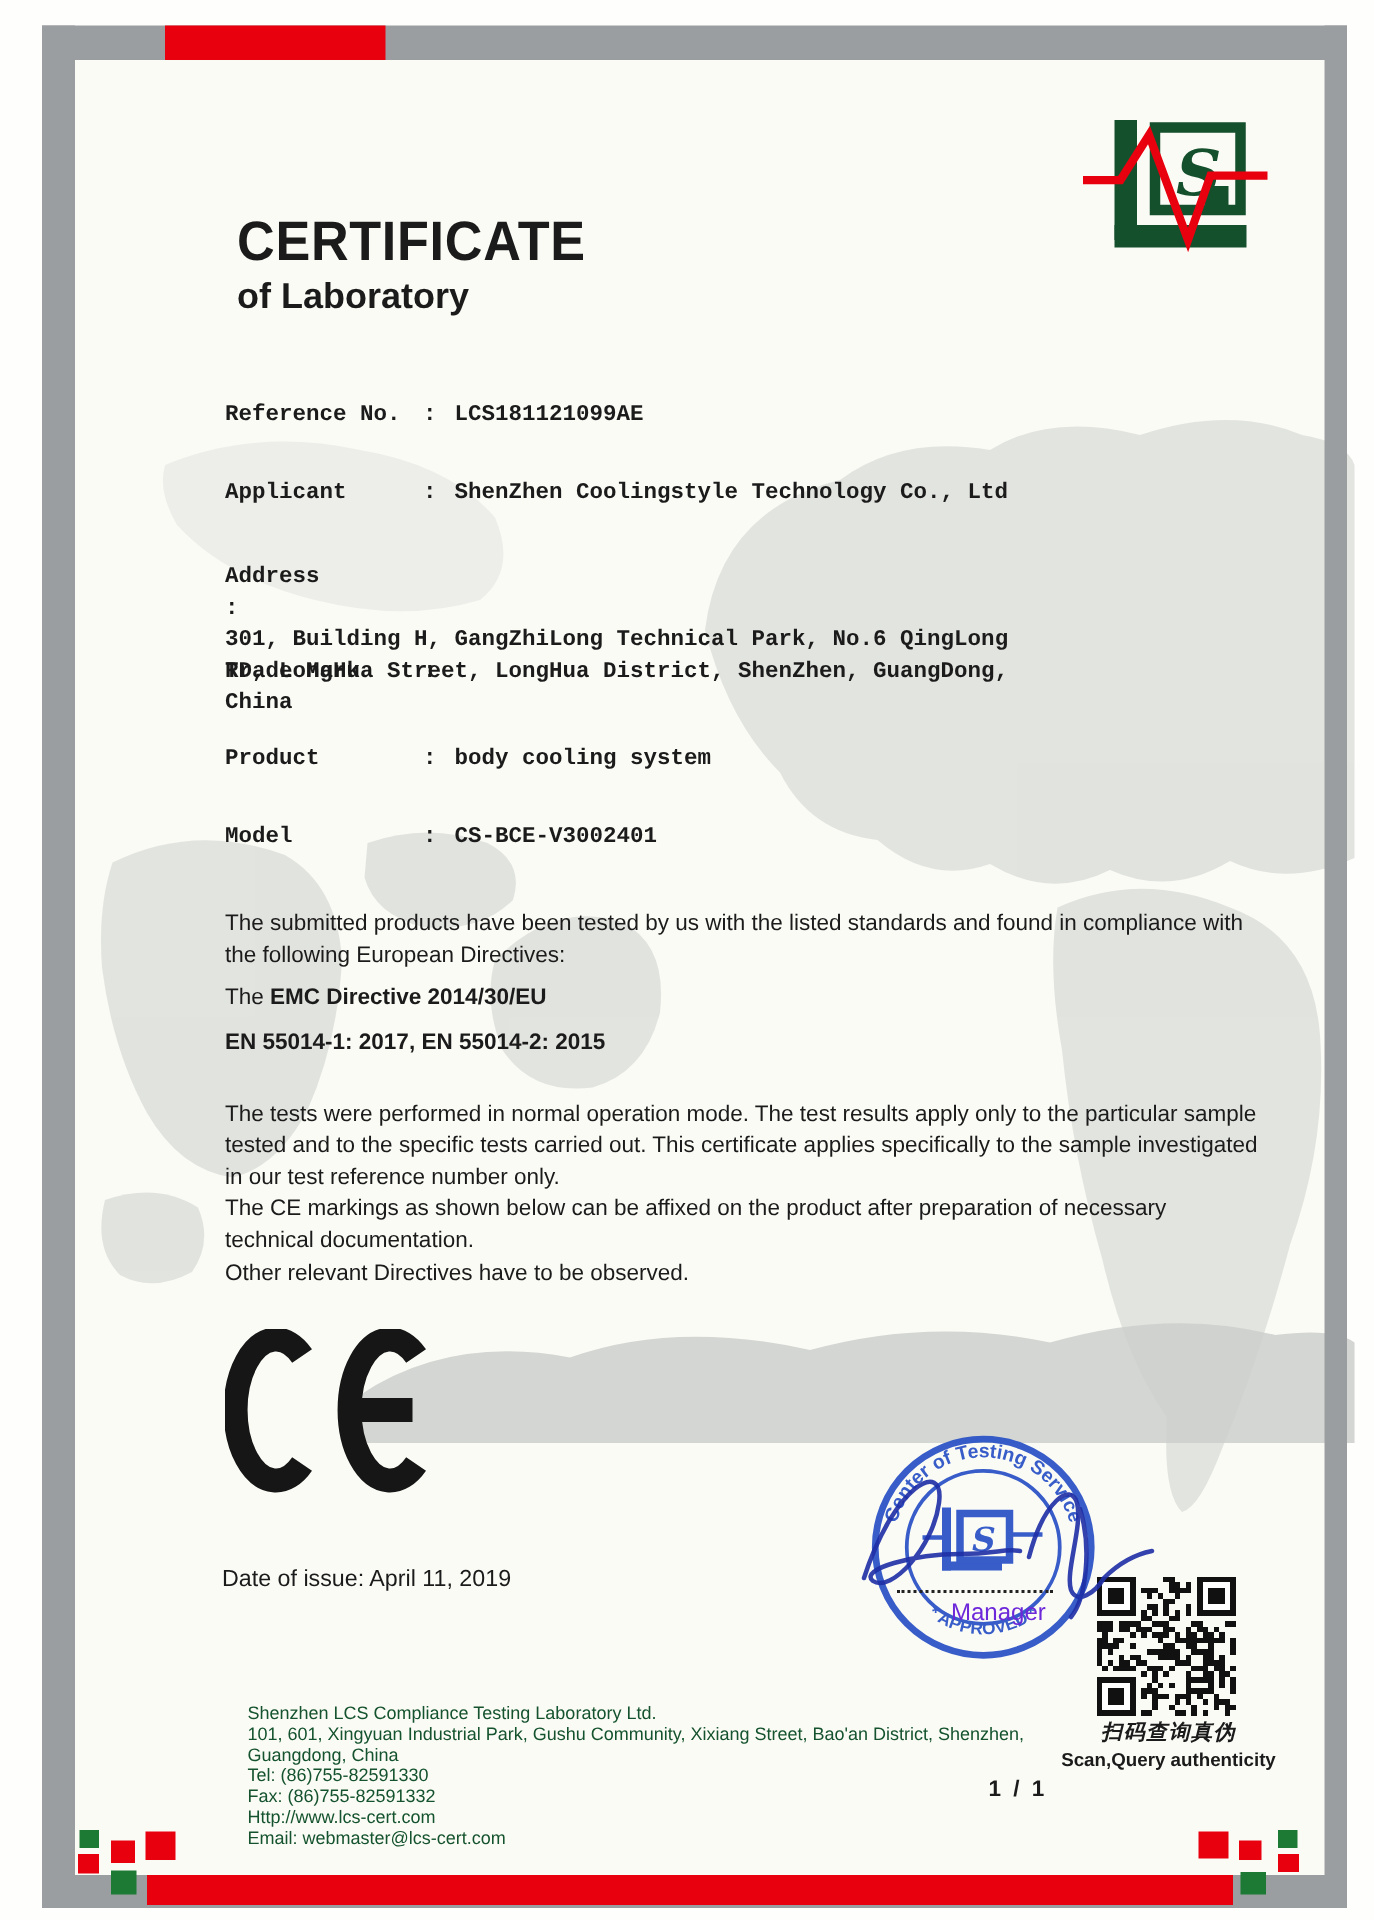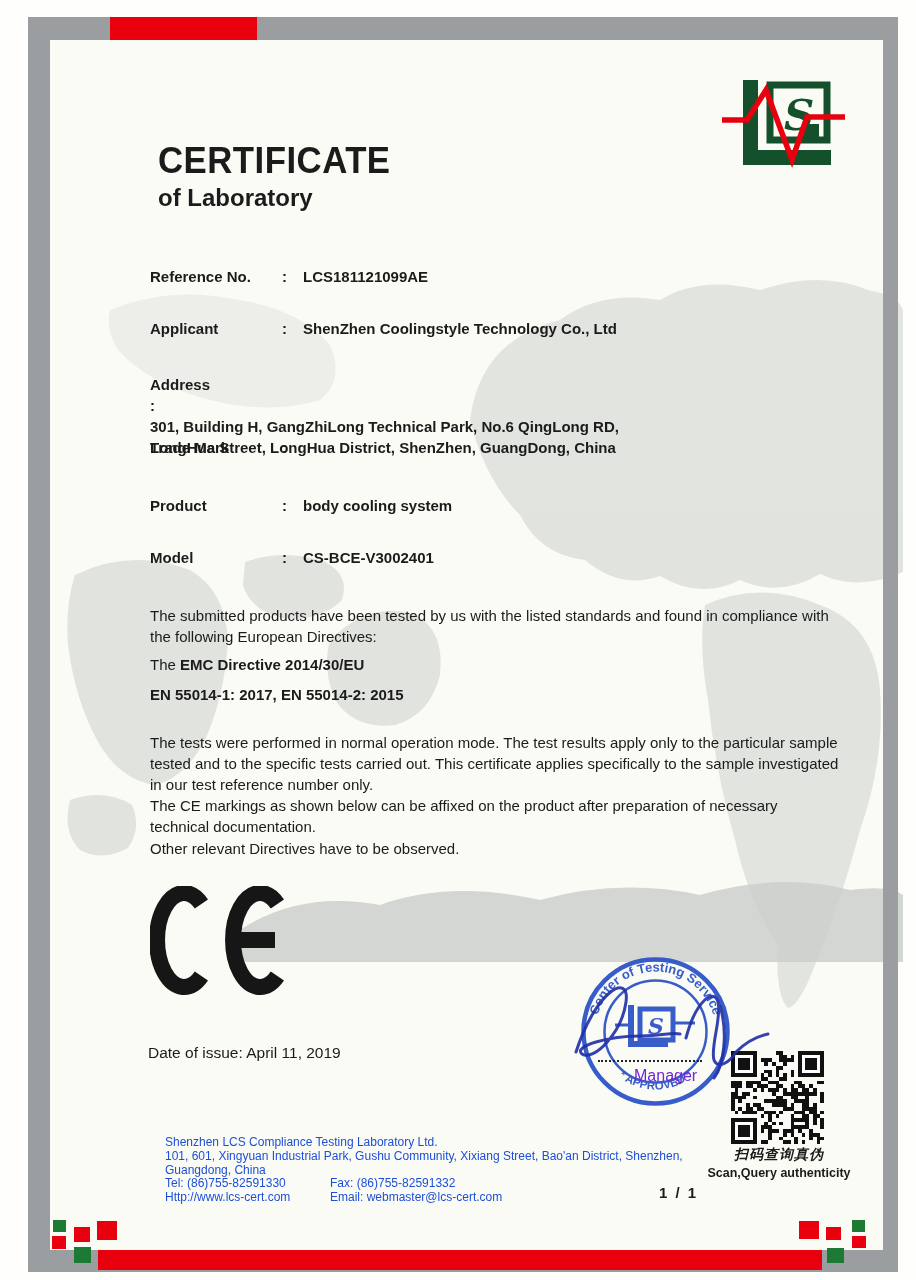--- a/index.html
+++ b/index.html
@@ -14,40 +14,40 @@
   .green{background:#1d7a35;}
   
   .map{position:absolute;left:0;top:0;z-index:1;pointer-events:none;}
   
   .title{position:absolute;left:158px;top:140px;font-size:37px;font-weight:bold;letter-spacing:.5px;
          transform:scaleX(.94);transform-origin:left;z-index:2;}
   .subtitle{position:absolute;left:158px;top:184px;font-size:24px;font-weight:bold;z-index:2;}
   
   .logo{position:absolute;left:720px;top:75px;width:135px;height:100px;z-index:2;}
   
-  .row{position:absolute;left:150px;display:flex;font-size:15px;font-weight:bold;line-height:21px;z-index:2;}
+  .row{position:absolute;left:150px;display:flex;font-size:15px;font-weight:bold;line-height:21px;z-index:2;font-family:Liberation Mono, monospace;}
   .row .lbl{width:132px;}
   .row .col{width:21px;}
   .row .val{width:523px;}
   
   .para{position:absolute;left:150px;width:690px;font-size:15px;line-height:21px;z-index:2;}
   .bold{font-weight:bold;}
   
   .date{position:absolute;left:148px;top:1044px;font-size:15.5px;font-weight:normal;z-index:2;}
   .stamp{position:absolute;left:577px;top:953px;z-index:3;opacity:.93;}
   .sig{position:absolute;left:566px;top:972px;z-index:4;opacity:.9;}
   .dotline{position:absolute;left:598px;top:1060px;width:104px;border-bottom:2.5px dotted #222;z-index:4;}
   .manager{position:absolute;left:634px;top:1067px;font-size:16px;color:#6d28d9;z-index:4;}
   .qr{position:absolute;left:731px;top:1051px;z-index:3;}
   .qrcap{position:absolute;left:700px;top:1146px;width:158px;text-align:center;z-index:3;}
   .qrcap .cn{font-size:14px;font-weight:bold;letter-spacing:1px;font-style:italic;}
   .qrcap .en{font-size:12.5px;font-weight:bold;margin-top:2px;}
   .pagenum{position:absolute;left:659px;top:1184px;font-size:15px;font-weight:bold;letter-spacing:2px;z-index:2;}
-  .footer{position:absolute;left:165px;top:1136px;font-size:12px;line-height:13.8px;color:#1d4ed8;z-index:2;}
-  .footer .cols{display:flex;}
+  .footer{position:absolute;left:165px;top:1136px;font-size:12px;line-height:13.8px;color:#14532d;z-index:2;}
+  .footer .cols{display:flex;flex-direction:column;}
   .footer .c1{width:165px;}
 </style>
 </head>
 <body>
 
 <div class="scan">
 
   <div class="page"></div>
 
   <svg class="map" width="916" height="1280" viewBox="0 0 916 1280">

